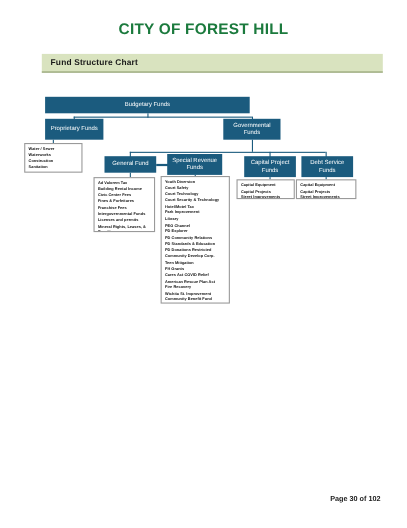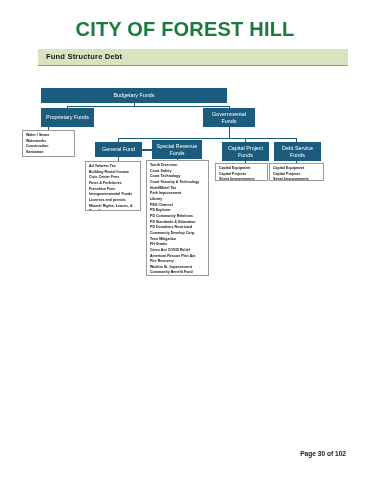--- a/index.html
+++ b/index.html
@@ -21,21 +21,21 @@
   }
 
   
   #doc-title {
     position: absolute;
     left: 0;
     top: 18px;
     width: 370px;
     text-align: center;
     color: #1b7a3d;
-    font-size: 20px;
+    font-size: 14px;
     font-weight: bold;
     letter-spacing: 0.2px;
     white-space: nowrap;
   }
 
   #section-banner {
     position: absolute;
     left: 38px;
     top: 49px;
     width: 310px;
@@ -136,21 +136,21 @@
   }
 </style>
 </head>
 <body>
 
 <div id="page">
 
   <div id="doc-title">CITY OF FOREST HILL</div>
 
   <div id="section-banner">
-    <span id="section-banner-label">Fund Structure Debt</span>
+    <span id="section-banner-label">Fund Structure Chart</span>
   </div>
 
   <div id="chart">
 
     <div class="conn conn-v" style="left:134px; top:103px; height:4px;"></div>
     <div class="conn conn-h" style="left:67px;  top:106px; width:162px;"></div>
     <div class="conn conn-v" style="left:67px;  top:106px; height:3px;"></div>
     <div class="conn conn-v" style="left:229px; top:106px; height:3px;"></div>
 
     <div class="conn conn-v" style="left:229px; top:127px; height:11px;"></div>

